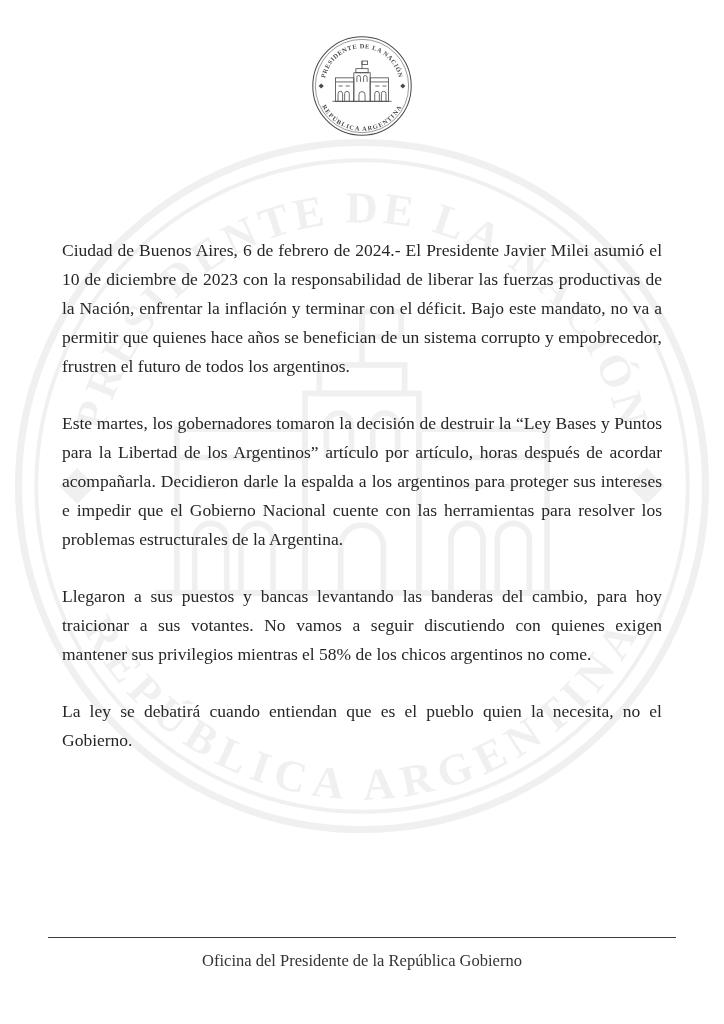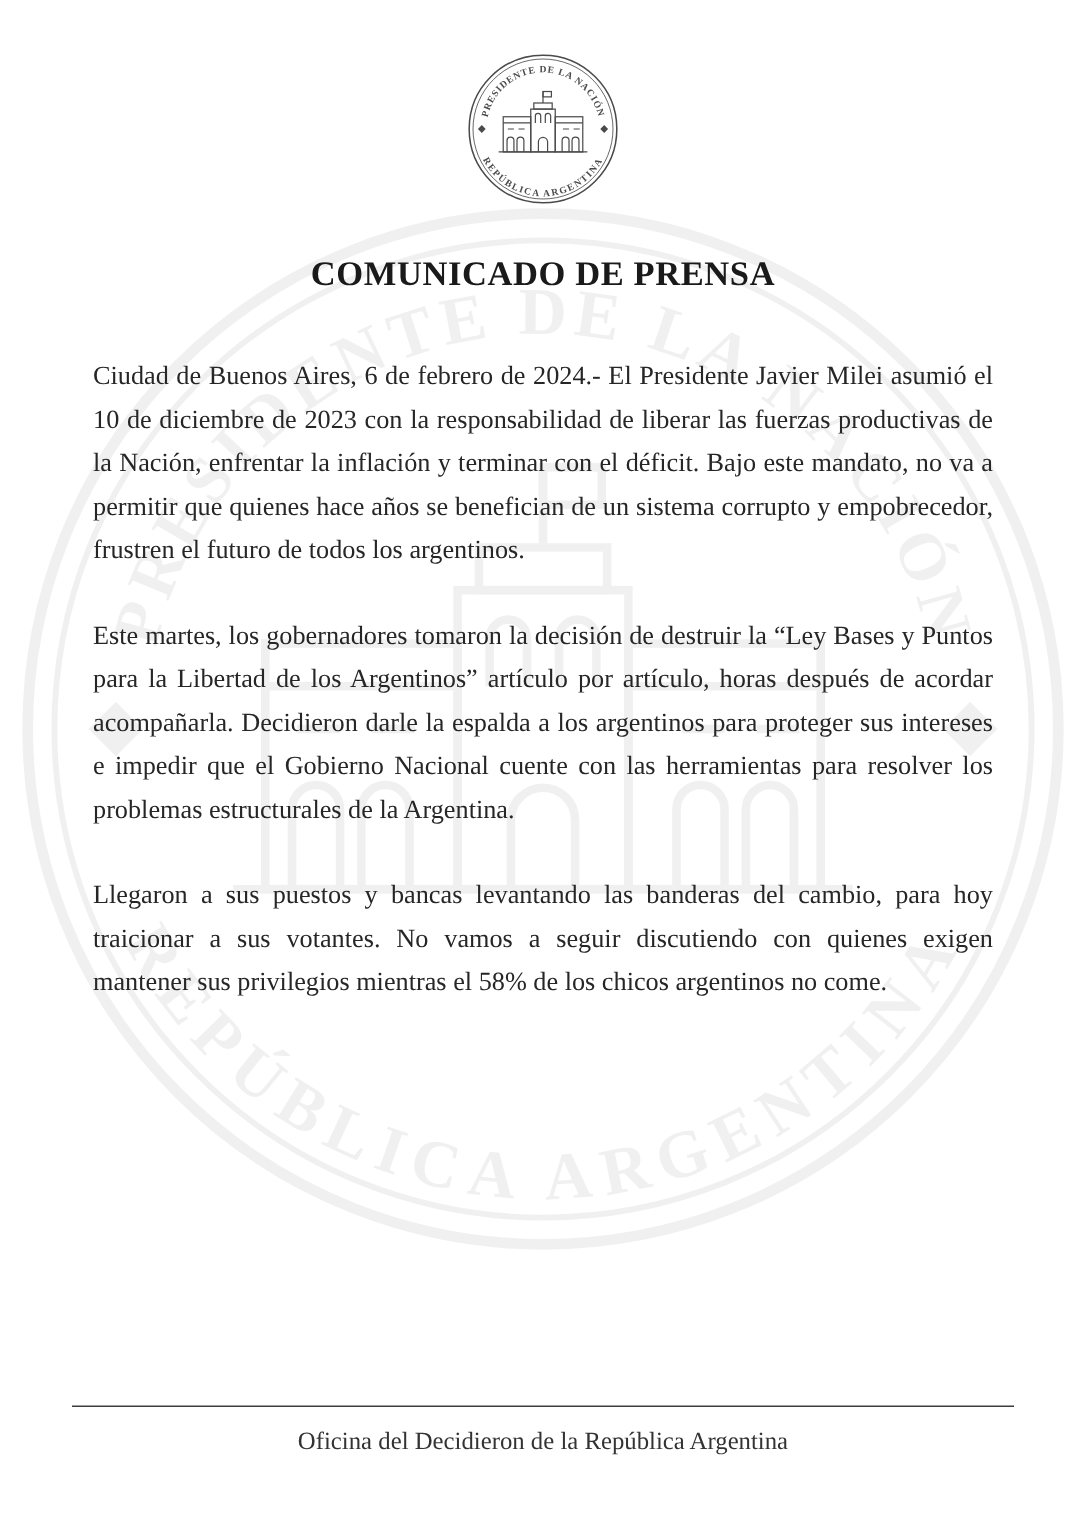--- a/index.html
+++ b/index.html
@@ -124,25 +124,25 @@
         <use href="#sealGraphic" xlink:href="#sealGraphic"></use>
       </svg>
   </div>
 
   <div class="seal-wrap">
     <svg viewBox="0 0 200 200">
         <use href="#sealGraphic" xlink:href="#sealGraphic"></use>
       </svg>
   </div>
 
-  <h1 class="title">COMUNICADO DE PRENSA</h1>
 
   <div class="content">
     <p>Ciudad de Buenos Aires, 6 de febrero de 2024.- El Presidente Javier Milei asumió el 10 de diciembre de 2023 con la responsabilidad de liberar las fuerzas productivas de la Nación, enfrentar la inflación y terminar con el déficit. Bajo este mandato, no va a permitir que quienes hace años se benefician de un sistema corrupto y empobrecedor, frustren el futuro de todos los argentinos.</p>
     <p>Este martes, los gobernadores tomaron la decisión de destruir la “Ley Bases y Puntos para la Libertad de los Argentinos” artículo por artículo, horas después de acordar acompañarla. Decidieron darle la espalda a los argentinos para proteger sus intereses e impedir que el Gobierno Nacional cuente con las herramientas para resolver los problemas estructurales de la Argentina.</p>
     <p>Llegaron a sus puestos y bancas levantando las banderas del cambio, para hoy traicionar a sus votantes. No vamos a seguir discutiendo con quienes exigen mantener sus privilegios mientras el 58% de los chicos argentinos no come.</p>
+    <p>La ley se debatirá cuando entiendan que es el pueblo quien la necesita, no el Gobierno.</p>
   </div>
 
   <div class="footer">
-    <span>Oficina del Decidieron de la República Argentina</span>
+    <span>Oficina del Presidente de la República Gobierno</span>
   </div>
 
 </div>
 
 </body></html>

